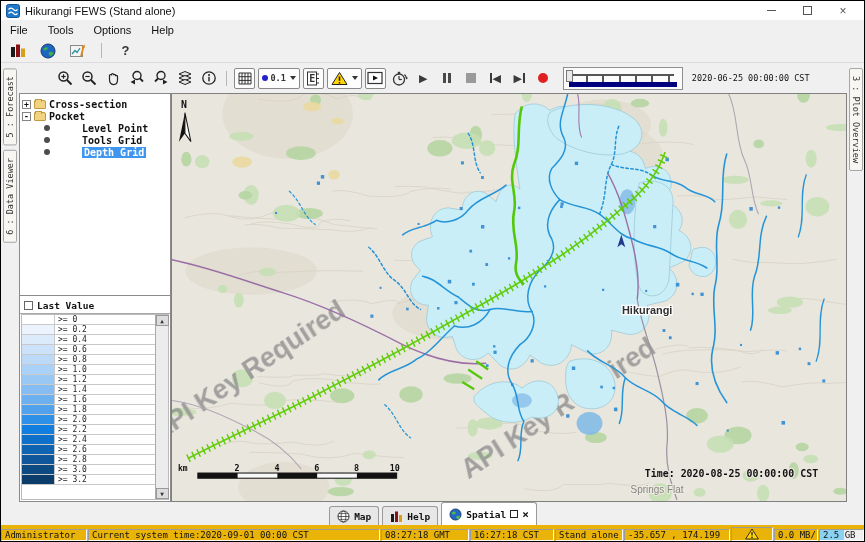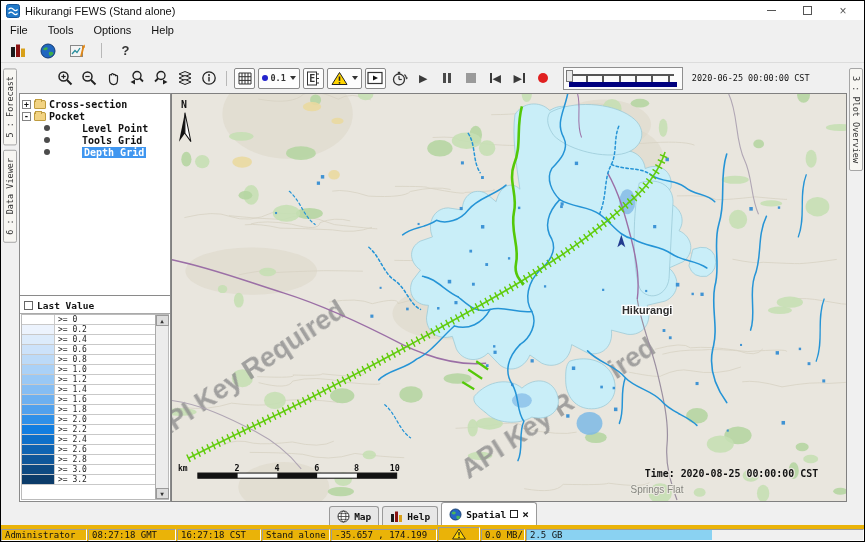--- a/index.html
+++ b/index.html
@@ -710,20 +710,21 @@
       </div>
     </div>
 
     <div class="vstrip right">
       <span class="vtab">3 : Plot Overview</span>
     </div>
   </div>
 
   <div class="statusbar">
     <div class="scell" style="width:86px">Administrator</div>
+    <div class="scell" style="width:292px">Current system time:2020-09-01 00:00 CST</div>
     <div class="scell" style="width:88px">08:27:18 GMT</div>
     <div class="scell" style="width:84px">16:27:18 CST</div>
     <div class="scell" style="width:68px">Stand alone</div>
     <div class="scell" style="width:106px">-35.657 , 174.199</div>
     <div class="scell warn" style="width:42px">
       <svg width="14" height="12">
           <polygon points="7,1 13.4,11 0.6,11" fill="#ffd400" stroke="#222" stroke-width="0.9"></polygon>
           <line x1="7" y1="4" x2="7" y2="7.6" stroke="#222" stroke-width="1.3"></line>
           <circle cx="7" cy="9.4" r="0.8" fill="#222"></circle>
         </svg>

